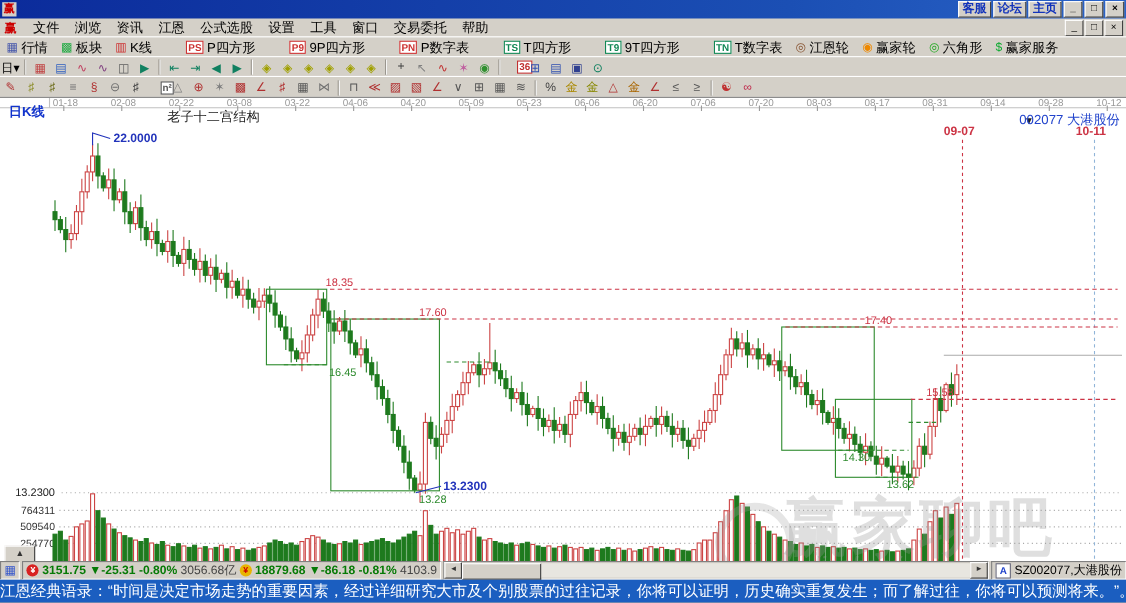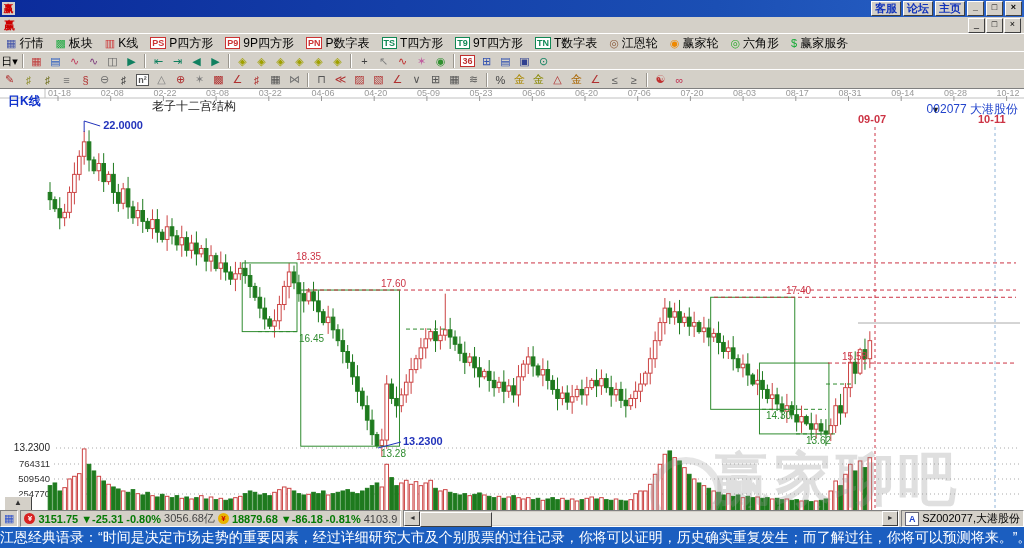--- a/index.html
+++ b/index.html
@@ -24,21 +24,21 @@
   .mitem{padding:0 7px;cursor:pointer;white-space:nowrap;}
   .mright{margin-left:auto;display:flex;gap:1px;padding-right:3px;}
   
   .toolbar{position:absolute;left:0;width:1024px;background:#d4d0c8;display:flex;align-items:center;
     border-top:1px solid #fff;border-bottom:1px solid #9a968e;}
   .tb-main{top:33px;height:18px;font-size:12px;}
   .tb-i1{top:51px;height:18px;}
   .tb-i2{top:69px;height:19px;}
   .titem{display:flex;align-items:center;gap:3px;padding:0 6px;cursor:pointer;white-space:nowrap;}
   .ticon{font-size:11px;line-height:14px;}
-  .tbadge{font-size:9px;font-weight:bold;border:1px solid;padding:0 1px;line-height:10px;background:#fff;}
+  .tbadge{font-size:9px;font-weight:bold;border:1px solid;padding:0 1px;line-height:10px;background:#fff;margin-left:19px;}
   .ibtn{width:19px;height:16px;display:inline-flex;align-items:center;justify-content:center;
     font-size:11px;cursor:pointer;}
   .isep{width:1px;height:14px;background:#9a968e;border-right:1px solid #fff;margin:0 3px;}
   
   .chart{position:absolute;left:0;top:88px;width:1024px;height:422px;background:#fff;
     border-top:1px solid #808080;}
   .chart svg{position:absolute;left:0;top:0;}
   .ov{position:absolute;white-space:nowrap;pointer-events:none;}
   .period{left:8px;top:4px;color:#1133cc;font-weight:bold;font-size:12px;text-align:right;}
   .struct{left:152px;top:9px;color:#222;font-size:12px;}
@@ -83,20 +83,32 @@
       <span class="tlink">论坛</span>
       <span class="tlink">主页</span>
       <span class="wbtn">_</span>
       <span class="wbtn">□</span>
       <span class="wbtn">×</span>
     </span>
   </div>
 
   <div class="menubar">
     <span class="mlogo">赢</span>
+    <span id="menu-items" style="display:flex;">
+        <span class="mitem">文件</span>
+        <span class="mitem">浏览</span>
+        <span class="mitem">资讯</span>
+        <span class="mitem">江恩</span>
+        <span class="mitem">公式选股</span>
+        <span class="mitem">设置</span>
+        <span class="mitem">工具</span>
+        <span class="mitem">窗口</span>
+        <span class="mitem">交易委托</span>
+        <span class="mitem">帮助</span>
+      </span>
     <span class="mright">
       <span class="wbtn">_</span>
       <span class="wbtn">□</span>
       <span class="wbtn">×</span>
     </span>
   </div>
 
   <div class="toolbar tb-main" id="toolbar-main">
       <span class="titem">
         <span class="ticon" style="color: rgb(68, 85, 170);">▦</span>

